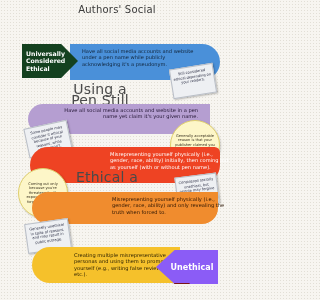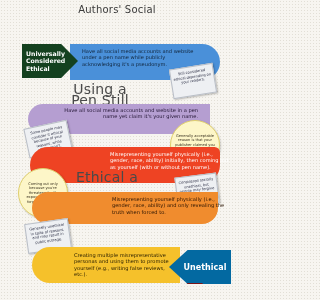--- a/index.html
+++ b/index.html
@@ -40,21 +40,21 @@
     font-size:6.2px;line-height:7.4px;padding-left:4px;box-sizing:border-box;
     align-items:center;
   }
   #cap-ethical-label{width:38px;}
   #cap-ethical .notch{
     position:absolute;left:14px;top:-12px;width:0;height:0;
     border-left:11px solid transparent;border-right:11px solid transparent;
     border-top:13px solid #14411f;
   }
   #cap-unethical{
-    left:169px;top:250px;width:62px;height:34px;background:#0369a1;
+    left:156px;top:250px;width:62px;height:34px;background:#8b5cf6;
     clip-path:polygon(30% 0,100% 0,100% 100%,30% 100%,30% 100%,0 50%);
     font-size:8px;justify-content:center;padding-left:10px;box-sizing:border-box;
   }
   #cap-unethical .notch{
     position:absolute;left:16px;bottom:-10px;width:0;height:0;
     border-left:9px solid transparent;border-right:9px solid transparent;
     border-top:11px solid #7a1419;
   }
 
   

